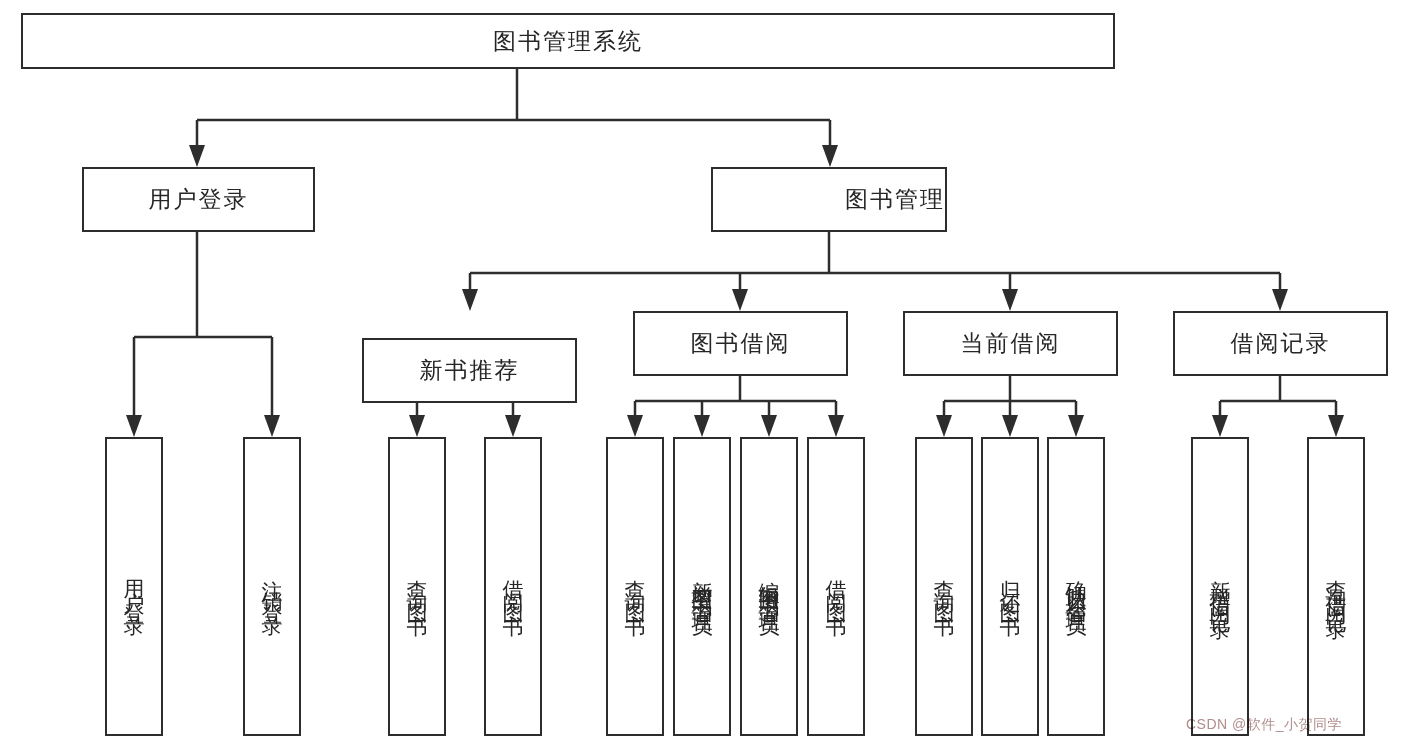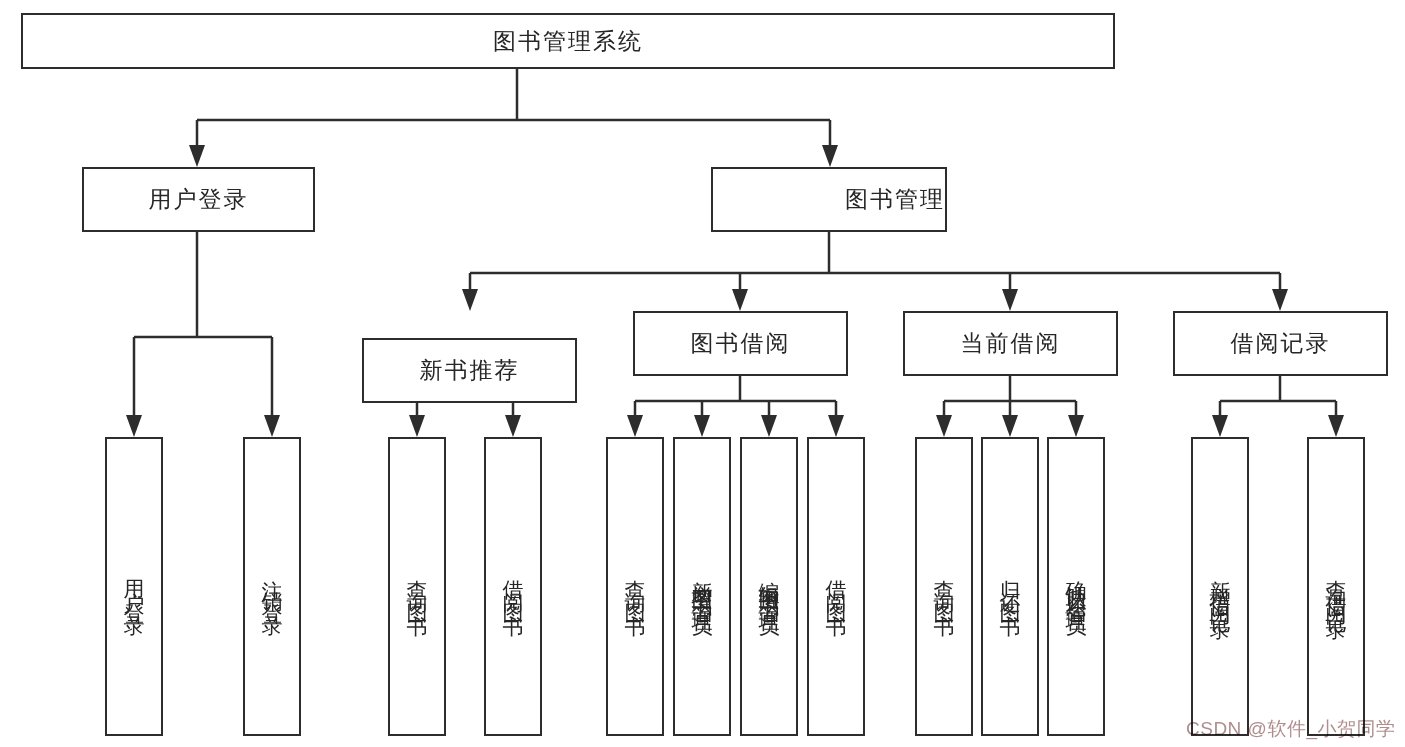--- a/index.html
+++ b/index.html
@@ -34,21 +34,21 @@
     writing-mode:vertical-rl;
     text-orientation:mixed;
     white-space:nowrap;
   }
   .ls4{letter-spacing:12px;}
   .ls6{letter-spacing:8px;}
   .ls9{letter-spacing:5px;}
   .watermark{
     position:absolute;
     left:1186px;top:716px;
-    font-size:19px;
+    font-size:14px;
     color:var(--watermark);
     white-space:nowrap;
     mix-blend-mode:multiply;
     letter-spacing:0.5px;
   }
 </style>
 </head>
 <body>
 
 <div class="canvas">

